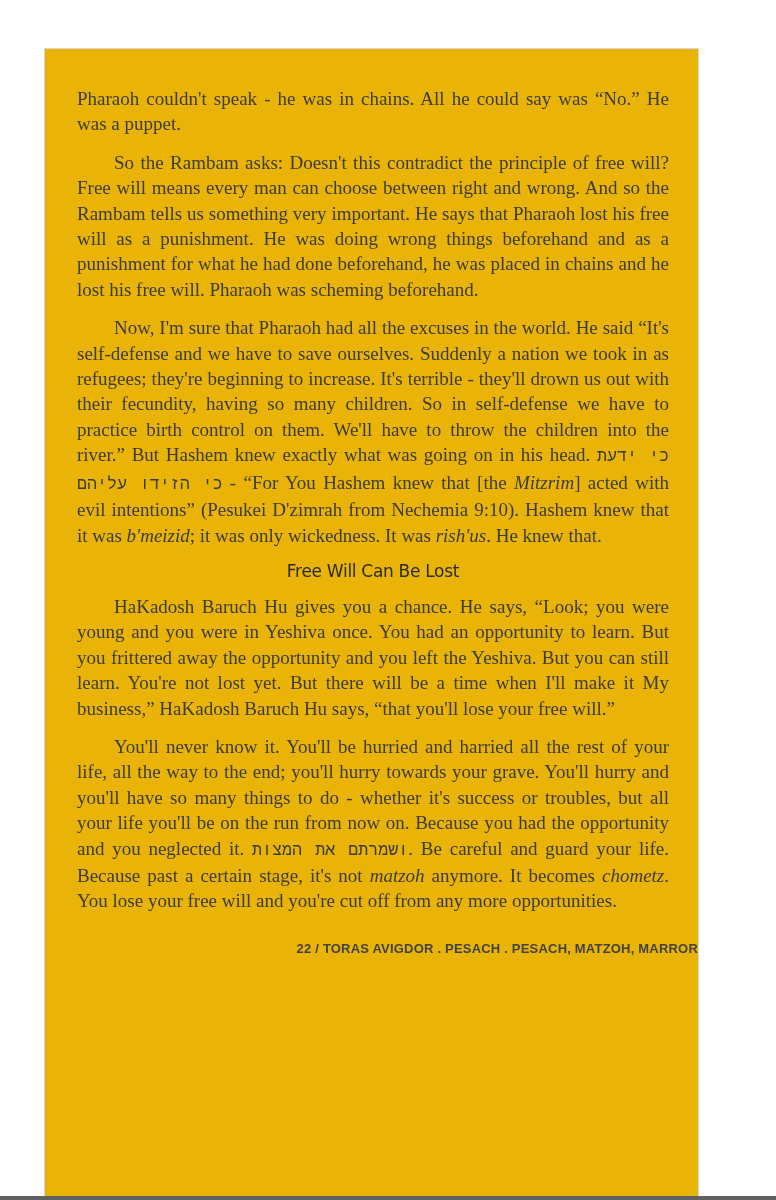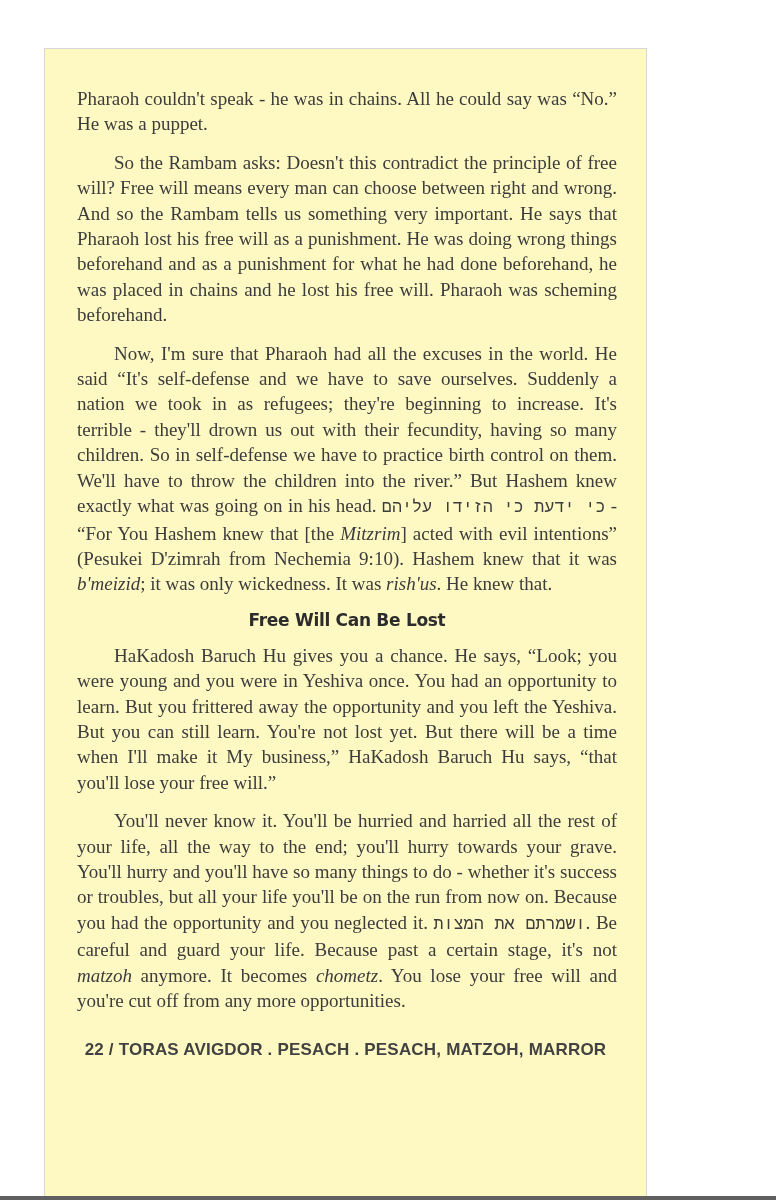--- a/index.html
+++ b/index.html
@@ -11,26 +11,26 @@
     width: 776px;
     height: 1200px;
     position: relative;
     overflow: hidden;
     font-family: "Liberation Serif", serif;
   }
   .page-frame {
     position: absolute;
     left: 44px;
     top: 48px;
-    width: 603px;
+    width: 655px;
     height: 1152px;
     box-sizing: border-box;
     border: 1.5px solid #d7d7d7;
     border-bottom: none;
-    background: #fef9c3;
+    background: #eab308;
   }
   .content {
     padding: 37px 29px 0 32px;
   }
   p.para {
     margin: 0 0 13px 0;
     font-size: 19px;
     line-height: 25.4px;
     color: #3c3c3c;
     text-align: justify;
@@ -43,31 +43,31 @@
   }
   .hebrew {
     font-family: Liberation Mono, monospace;
     font-size: 0.88em;
     unicode-bidi: embed;
   }
   h2.section-heading {
     margin: 7px 0 13px 0;
     text-align: center;
     font-family: "DejaVu Sans", sans-serif;
-    font-weight: 700;
+    font-weight: 400;
     font-size: 17px;
     letter-spacing: -0.3px;
     color: #2c2c2c;
   }
   .footer {
     margin-top: 27px;
-    text-align: center;
+    text-align: right;
     font-family: "Liberation Sans", sans-serif;
     font-weight: 700;
-    font-size: 17px;
+    font-size: 13px;
     letter-spacing: 0.2px;
     color: #424242;
   }
   .bottom-band {
     position: absolute;
     left: 0;
     bottom: 0;
     width: 776px;
     height: 4px;
     background: #606060;

